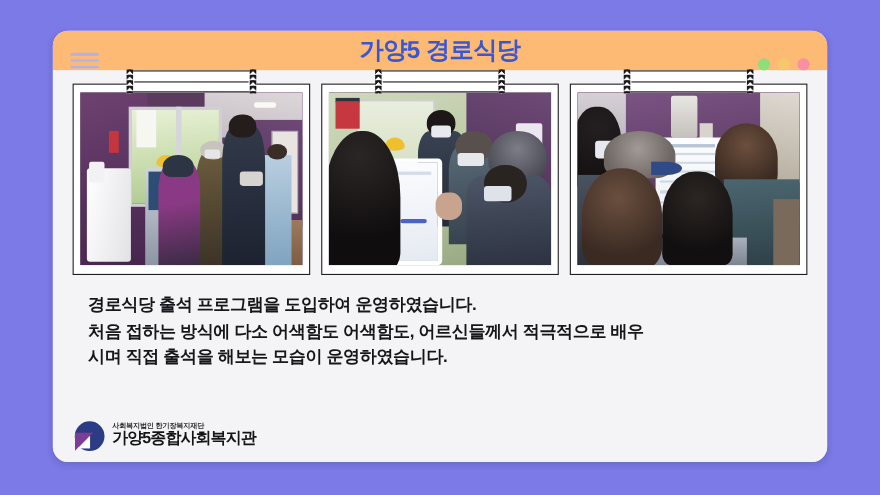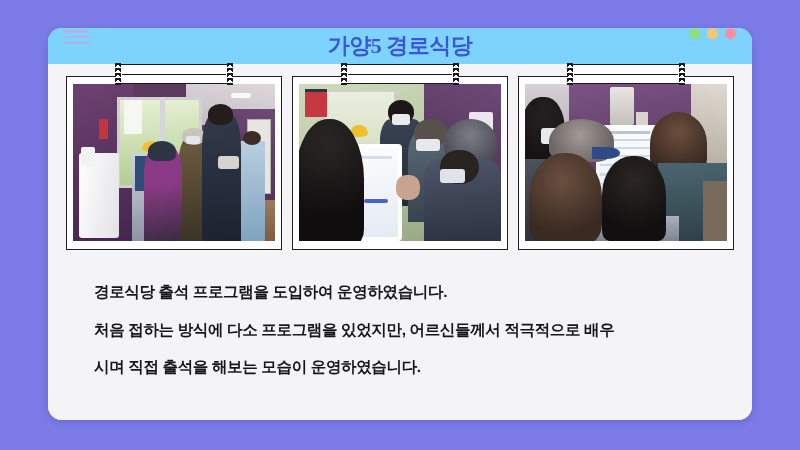--- a/index.html
+++ b/index.html
@@ -28,26 +28,25 @@
     overflow: hidden;
     box-shadow: 0 2px 6px rgba(40,40,90,0.18);
     display: flex;
     flex-direction: column;
   }
 
   
   .titlebar {
     height: 36px;
     flex: 0 0 36px;
-    background: #7dd3fc;
-    display: flex;
-    align-items: flex-start;
+    background: #fdba74;
+    display: flex;
+    align-items: flex-end;
     position: relative;
     padding: 0 16px;
-    font-family: Liberation Serif, serif;
   }
 
   .hamburger {
     width: 26px;
     height: 18px;
     display: flex;
     flex-direction: column;
     justify-content: space-between;
     padding: 2px 0;
     cursor: pointer;
@@ -280,21 +279,21 @@
 
   
   .caption {
     padding: 16px 18px 0 18px;
     color: #16161a;
     font-size: 15.5px;
     font-weight: bold;
     line-height: 1.52;
     letter-spacing: -0.35px;
   }
-  .caption p { margin: 14px; }
+  .caption p { margin: 0; }
 
   
   .footer {
     position: absolute;
     left: 20px;
     bottom: 10px;
     display: flex;
     align-items: center;
     gap: 7px;
   }
@@ -449,19 +448,30 @@
               <div class="sh centre"></div>
             <div class="sh curly"></div>
           </div>
         </div>
       </div>
 
     </div>
 
     <div class="caption">
       <p>경로식당 출석 프로그램을  도입하여 운영하였습니다.</p>
-      <p>처음 접하는 방식에 다소 프로그램을 있었지만, 어르신들께서 적극적으로 배우</p>
+      <p>처음 접하는 방식에 다소 어색함도 어색함도, 어르신들께서 적극적으로 배우</p>
       <p>시며 직접 출석을 해보는 모습이 운영하였습니다.</p>
     </div>
 
+    <div class="footer">
+      <div class="logo-mark">
+        <div class="circ"></div>
+        <div class="wedge"></div>
+        <div class="wedge2"></div>
+      </div>
+      <div class="logo-text">
+        <span class="logo-sub">사회복지법인  한기장복지재단</span>
+        <span class="logo-main">가양5종합사회복지관</span>
+      </div>
+    </div>
 
   </div>
 </div>
 
 </body></html>

